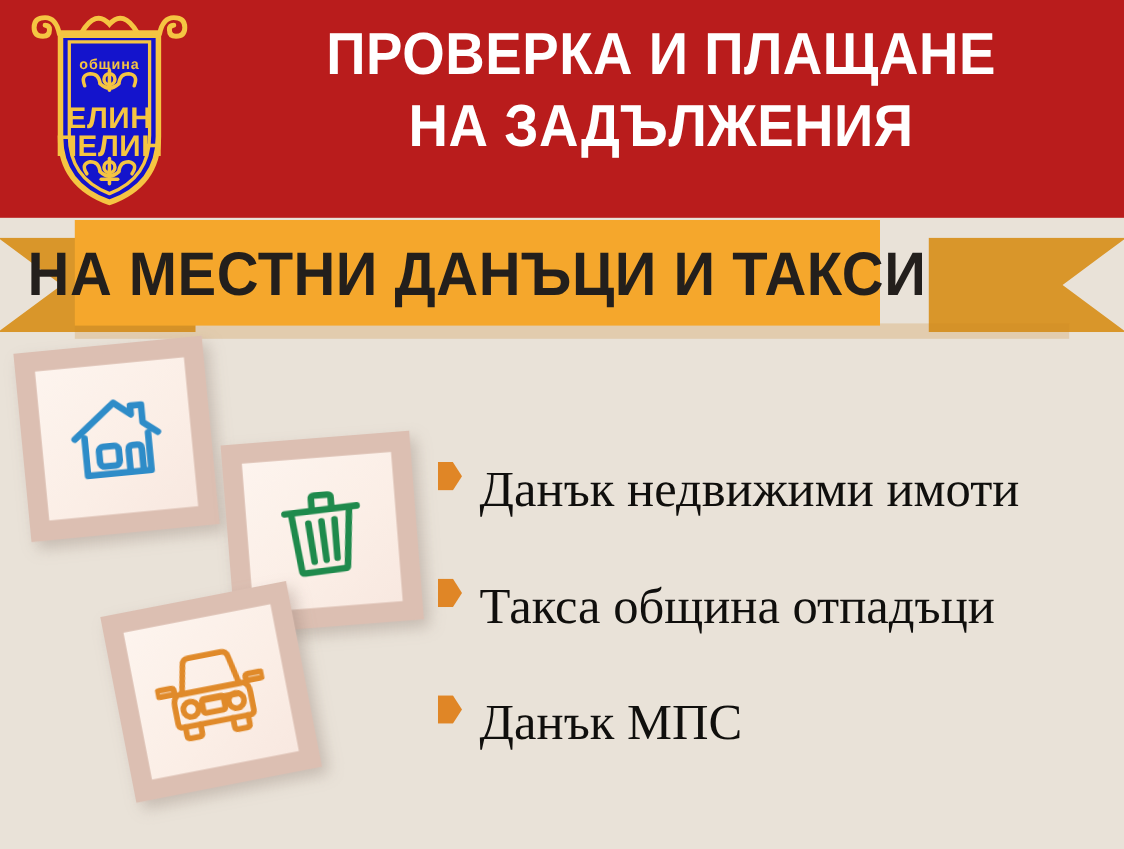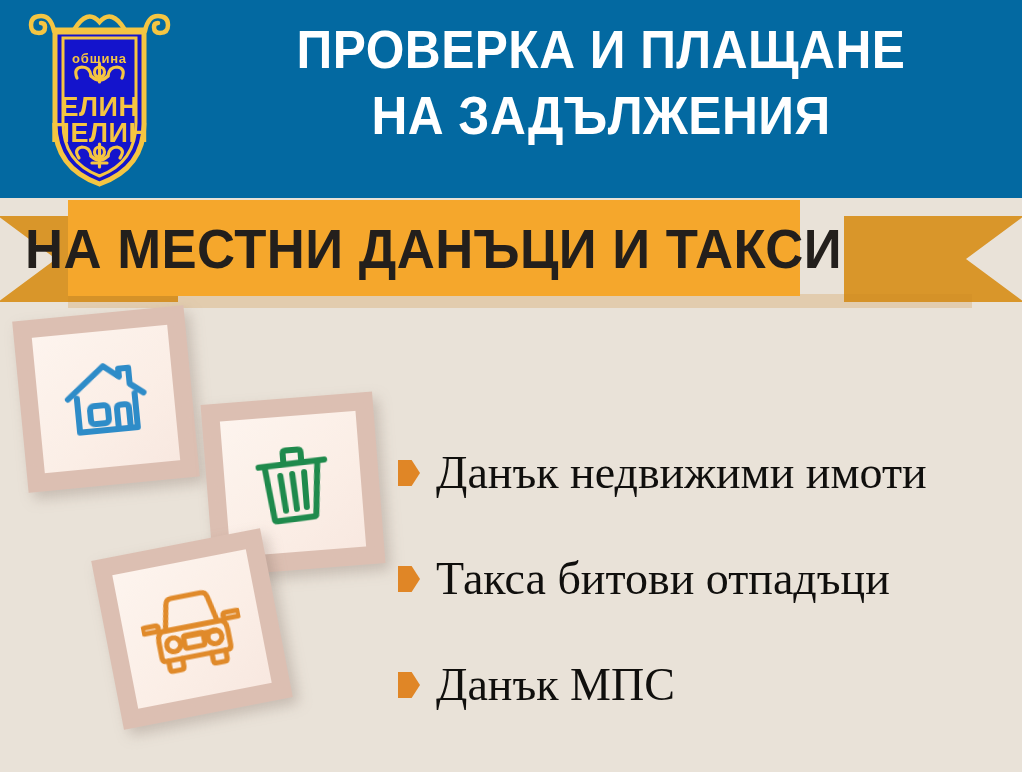--- a/index.html
+++ b/index.html
@@ -20,21 +20,21 @@
     background: #e9e2d8;
     overflow: hidden;
   }
 
   
   .header-band {
     position: absolute;
     left: 0; top: 0;
     width: 1022px;
     height: 198px;
-    background: #0369a1;
+    background: #b91c1c;
     overflow: hidden;
   }
   .crest {
     position: absolute;
     left: 27px; top: 6px;
     width: 145px; height: 185px;
   }
   .crest svg { display: block; }
 
   .title-block {
@@ -134,21 +134,20 @@
   #stamp-car   { left: 106px; top: 543px; transform: rotate(-11deg); }
 
   
   .list {
     position: absolute;
     left: 398px; top: 420px;
     width: 610px;
   }
   .list-item {
     display: flex;
-    align-items: center;
     height: 106px;
   }
   .bullet {
     flex: 0 0 auto;
     width: 22px; height: 26px;
     margin-right: 16px;
     background: #e08626;
     clip-path: polygon(0 0, 62% 0, 100% 50%, 62% 100%, 0 100%);
   }
   .item-label {
@@ -273,21 +272,21 @@
 
   <div class="list">
 
     <div class="list-item">
       <span class="bullet"></span>
       <span class="item-label">Данък недвижими имоти</span>
     </div>
 
     <div class="list-item">
       <span class="bullet"></span>
-      <span class="item-label">Такса битови отпадъци</span>
+      <span class="item-label">Такса община отпадъци</span>
     </div>
 
     <div class="list-item">
       <span class="bullet"></span>
       <span class="item-label">Данък МПС</span>
     </div>
 
   </div>
 
 </div>

